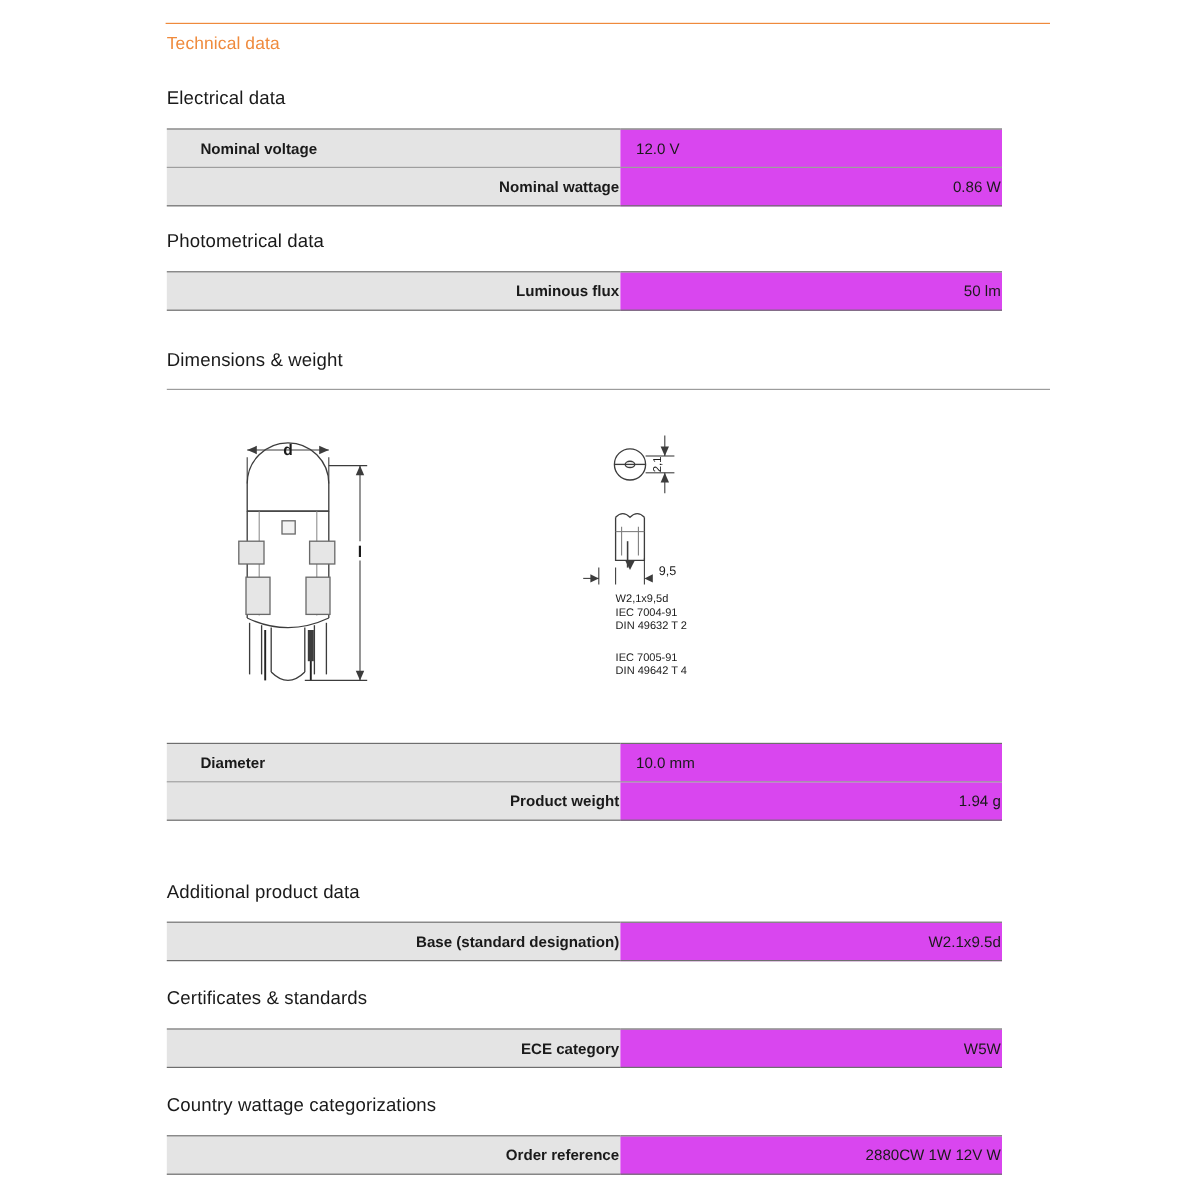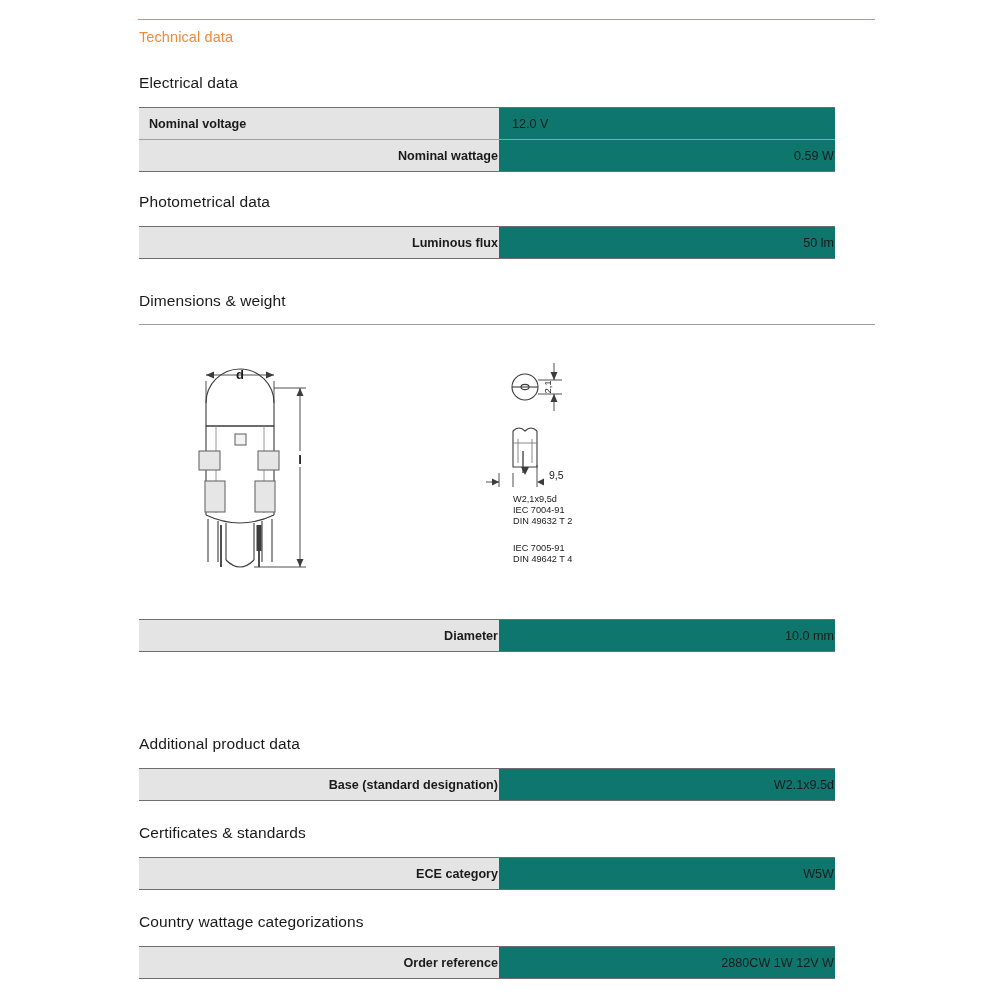--- a/index.html
+++ b/index.html
@@ -35,24 +35,24 @@
 
   
   .tbl{position:absolute;left:139px;width:696px;border-collapse:collapse;}
   .tbl td{
     height:29px;vertical-align:middle;
     font-size:12.6px;color:#1a1a1a;
     border-top:1px solid #9e9e9e;
     border-bottom:1px solid #9e9e9e;
   }
   .tbl tr td.k{
-    width:349px;background:#e4e4e4;font-weight:bold;padding-left:10px;
+    width:349px;background:#e4e4e4;font-weight:bold;padding-left:28px;
   }
   .tbl tr td.v{
-    background:#0f766e;padding-left:13px;font-weight:normal;
+    background:#d946ef;padding-left:13px;font-weight:normal;
   }
   .tbl tr + tr td{border-top:1px solid #bdbdbd;}
   .tbl tr:first-child td{border-top:1px solid #6e6e6e;}
   .tbl tr:last-child td{border-bottom:1px solid #6e6e6e;text-align:right;}
 
   
   .drawing{position:absolute;left:180px;top:355px;width:460px;height:230px;}
   .drawing svg{display:block;}
 </style>
 </head>
@@ -65,21 +65,21 @@
 
   <div class="sec-h" style="top:74px">Electrical data</div>
   <table class="tbl" style="top:107px">
     <tbody>
         <tr>
       <td class="k">Nominal voltage</td>
       <td class="v">12.0 V</td>
     </tr>
     <tr>
       <td class="k">Nominal wattage</td>
-      <td class="v">0.59 W</td>
+      <td class="v">0.86 W</td>
     </tr>
   </tbody>
     </table>
 
   <div class="sec-h" style="top:193px">Photometrical data</div>
   <table class="tbl" style="top:226px">
     <tbody>
         <tr>
       <td class="k">Luminous flux</td>
       <td class="v">50 lm</td>
@@ -178,20 +178,24 @@
       <text x="333" y="207" font-family="Liberation Sans, sans-serif" font-size="9.2" fill="#1a1a1a">DIN 49642 T 4</text>
     </svg>
   </div>
 
   <table class="tbl" style="top:619px">
     <tbody>
     <tr>
       <td class="k">Diameter</td>
       <td class="v">10.0 mm</td>
     </tr>
+    <tr>
+      <td class="k">Product weight</td>
+      <td class="v">1.94 g</td>
+    </tr>
   </tbody>
     </table>
 
   <div class="sec-h" style="top:735px">Additional product data</div>
   <table class="tbl" style="top:768px">
     <tbody>
         <tr>
       <td class="k">Base (standard designation)</td>
       <td class="v">W2.1x9.5d</td>
     </tr>

